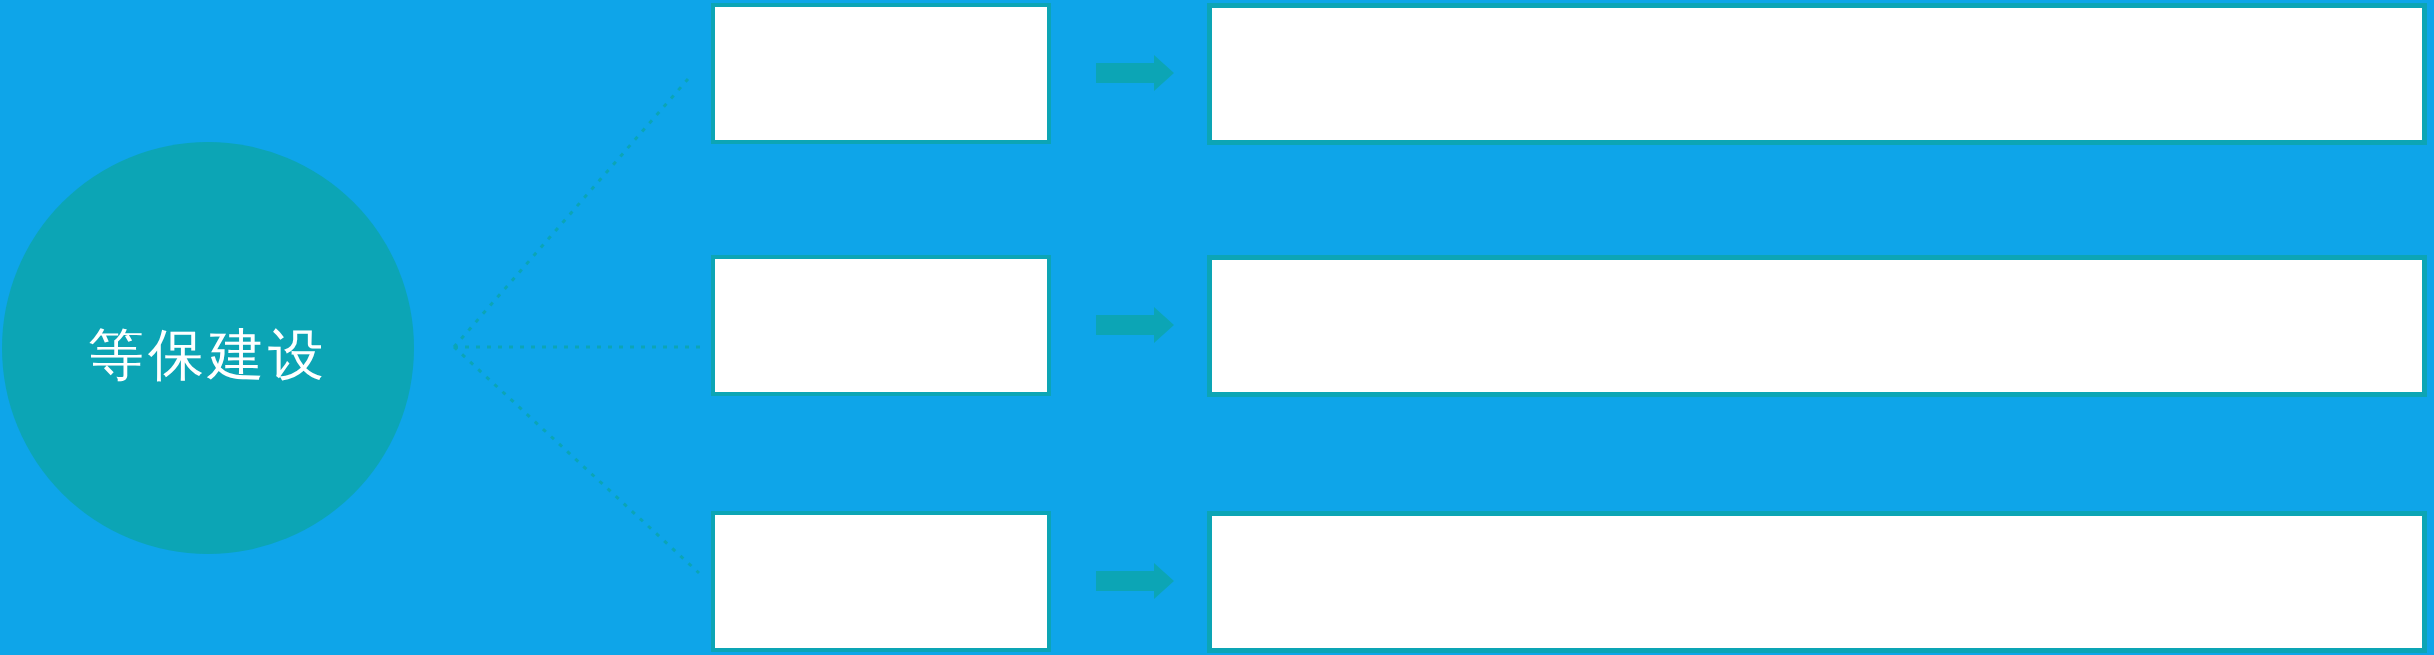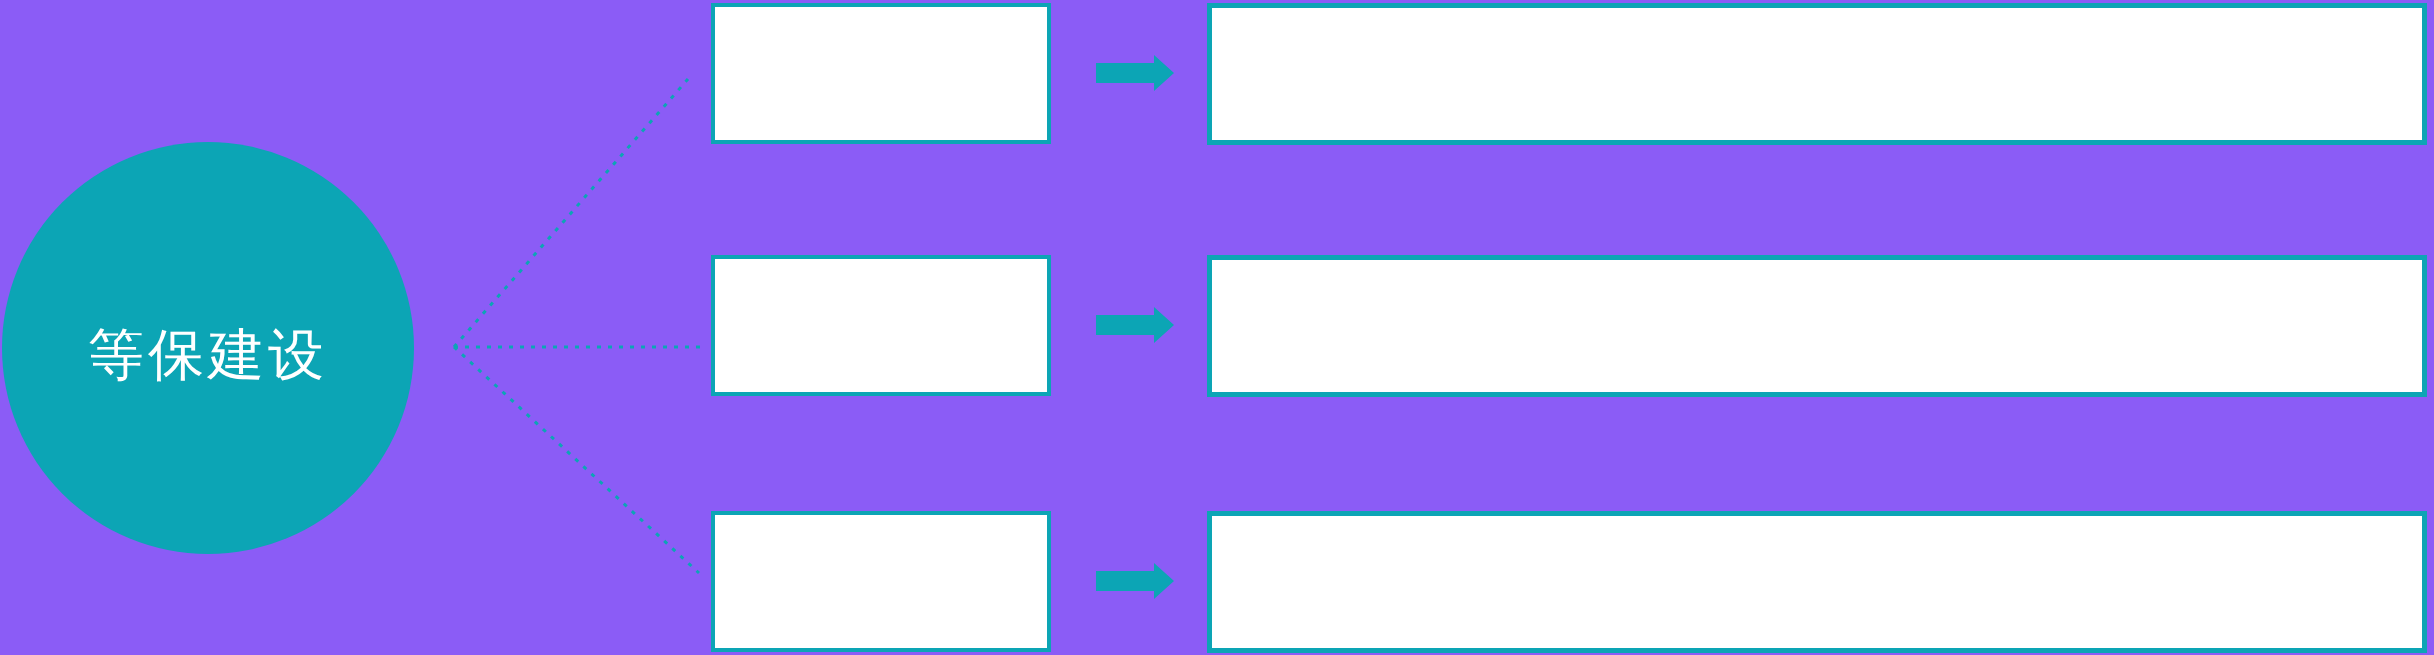--- a/index.html
+++ b/index.html
@@ -4,21 +4,21 @@
 <style>
   html, body {
     margin: 0;
     padding: 0;
     background: #ffffff;
   }
   .canvas {
     position: relative;
     width: 2434px;
     height: 655px;
-    background: #8b5cf6;
+    background: #0ea5e9;
     overflow: hidden;
     font-family: "Liberation Sans", "DejaVu Sans", sans-serif;
   }
 
   
   .hub {
     position: absolute;
     left: 2px;
     top: 142px;
     width: 412px;

